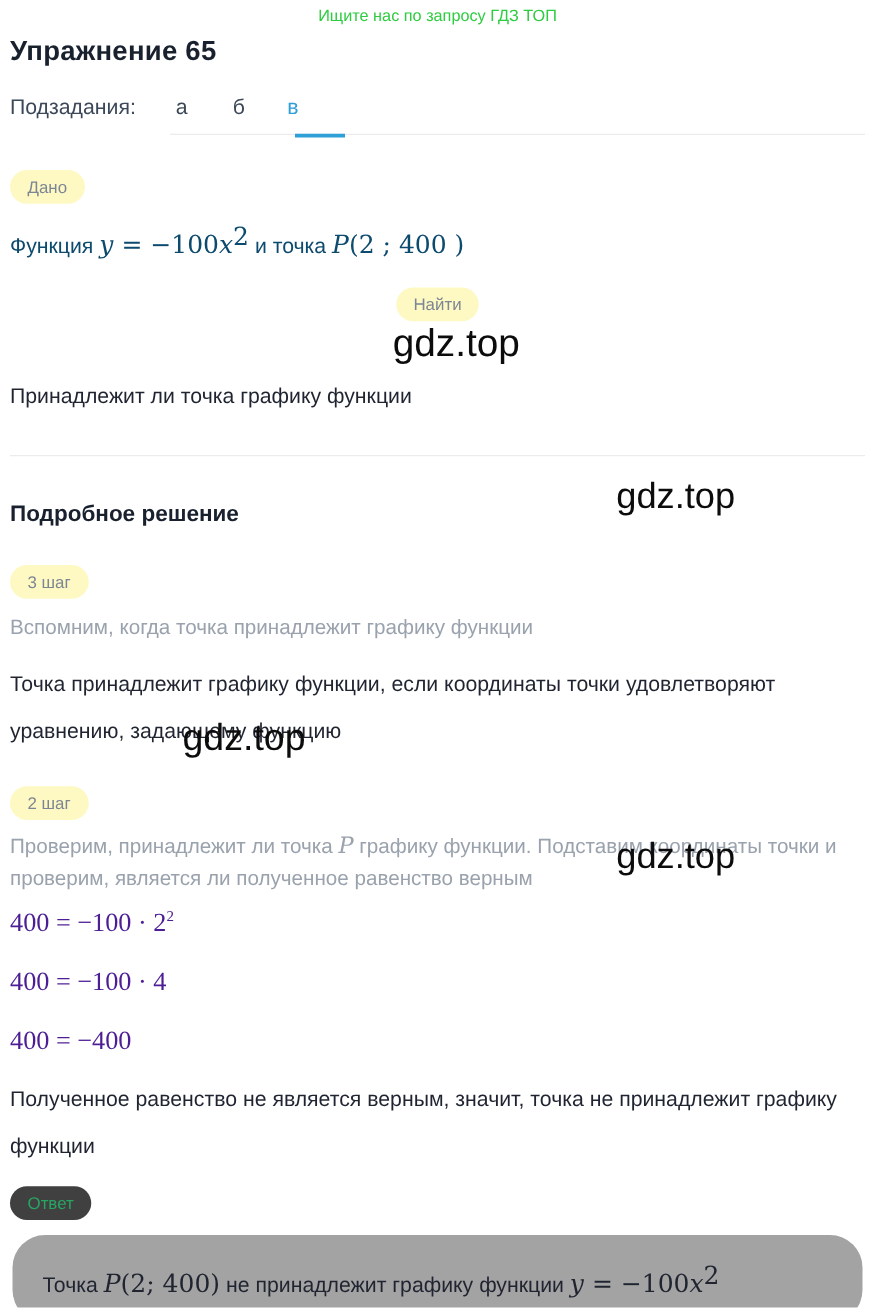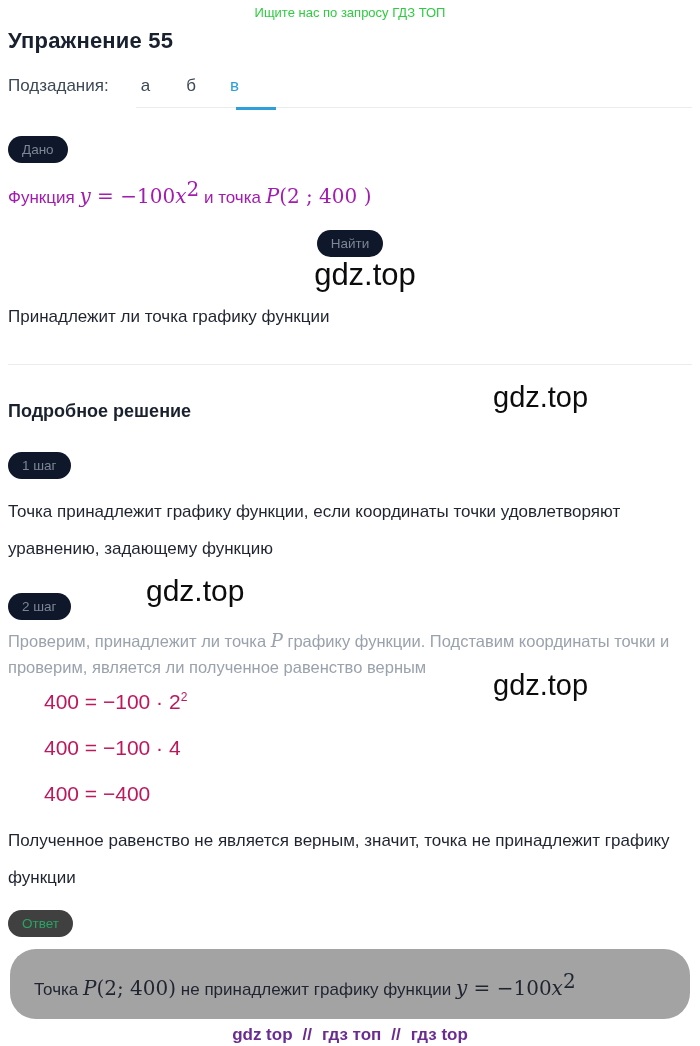--- a/index.html
+++ b/index.html
@@ -17,46 +17,46 @@
   .tabs-row { margin-top:22px; display:flex; align-items:flex-end; font-size:17px; color:#3c4858; }
   .tabs-label { font-size:17px; }
   .tab { cursor:pointer; color:#3c4858; }
   .tab-a { margin-left:32px; }
   .tab-b { margin-left:36px; }
   .tab-v { margin-left:34px; color:#2f9fd7; }
   .tab-line { position:relative; margin:11px 0 0 120px; height:3px; }
   .tab-line-base { position:absolute; left:8px; right:0; top:0; height:1px; background:#ececec; }
   .tab-indicator { position:absolute; left:108px; top:0; width:40px; height:3px; background:#2f9fd7; }
 
-  .pill { display:inline-block; background:#0f172a; color:#7d8694; font-size:13.5px;
+  .pill { display:inline-block; background:#fef9c3; color:#7d8694; font-size:13.5px;
           padding:6px 14px; border-radius:16px; }
   .pill-green { background:#404040; color:#27a563; }
 
   .m-given { margin-top:26px; }
-  .line-given { margin-top:14px; font-size:17px; color:#a21caf; }
+  .line-given { margin-top:14px; font-size:17px; color:#0c4a6e; }
   .mjx { font-family:"DejaVu Serif", serif; font-style:normal; font-size:20px; }
   .mjx-i { font-family:"DejaVu Serif", serif; font-style:italic; font-size:20px; }
   sup { font-size:12px; }
 
   .find-row { margin-top:22px; display:flex; align-items:center;flex-direction:column; }
   .wm-inline { margin-left:30px; font-size:31px; color:#0c0c0c; }
   .question { margin-top:14px; font-size:17px; }
 
   .divider { margin-top:37px; border:none; border-top:1px solid #ececec; }
 
   .solution-heading { margin-top:36px; font-size:18px; font-weight:700; color:#19212f; }
 
   .m-step1 { margin-top:30px; }
   .hint { margin-top:10px; color:#9aa2ad; font-size:16.5px; line-height:26px; max-width:680px; }
   .body-text { margin-top:14px; font-size:17px; line-height:37px; max-width:690px; }
   .m-step2 { margin-top:26px; }
   .hint-2 { margin-top:8px; }
   .hint .mjx-i { font-size:18px; color:#9aa2ad; }
 
-  .equation { margin-top:22px; font-family:Liberation Sans, sans-serif; font-size:21px; color:#be185d;margin-left:36px; }
+  .equation { margin-top:22px; font-family:Liberation Serif, serif; font-size:21px; color:#4c1d95; }
   .equation-first { margin-top:10px; }
   .conclusion { margin-top:16px; }
 
   .m-answer-badge { margin-top:14px; }
   .answer-box { margin:12px 2px 0 2px; background:#a3a3a3; border-radius:26px;
                 padding:20px 24px; font-size:17px; color:#1f2430; }
 
   .footer-links { margin-top:6px; text-align:center; color:#6a2c91; font-weight:700; font-size:17px; }
   .footer-links span { margin:0 5px; }
   .footer-sep { font-weight:700; }
@@ -66,21 +66,21 @@
   .wm-3 { left:146px; top:574px; font-size:30px; }
   .wm-4 { left:493px; top:669px; }
 </style>
 </head>
 <body>
 
 <div class="content">
 
   <div class="promo">Ищите нас по запросу ГДЗ ТОП</div>
 
-  <h1 class="page-title">Упражнение 55</h1>
+  <h1 class="page-title">Упражнение 65</h1>
 
   <div class="tabs-row">
     <span class="tabs-label">Подзадания:</span>
     <span class="tab tab-a">а</span>
     <span class="tab tab-b">б</span>
     <span class="tab tab-v">в</span>
   </div>
   <div class="tab-line">
     <div class="tab-line-base"></div>
     <div class="tab-indicator"></div>
@@ -102,22 +102,23 @@
     <span class="wm-inline">gdz.top</span>
   </div>
 
   <div class="question">Принадлежит ли точка графику функции</div>
 
   <hr class="divider">
 
   <h2 class="solution-heading">Подробное решение</h2>
 
   <div class="m-step1">
-    <span class="pill">1 шаг</span>
+    <span class="pill">3 шаг</span>
   </div>
+  <div class="hint">Вспомним, когда точка принадлежит графику функции</div>
   <div class="body-text">Точка принадлежит графику функции, если координаты точки удовлетворяют уравнению, задающему функцию</div>
 
   <div class="m-step2">
     <span class="pill">2 шаг</span>
   </div>
   <div class="hint hint-2">
     <span>Проверим, принадлежит ли точка</span>
     <span class="mjx-i">P</span>
     <span>графику функции. Подставим координаты точки и проверим, является ли полученное равенство верным</span>
   </div>

